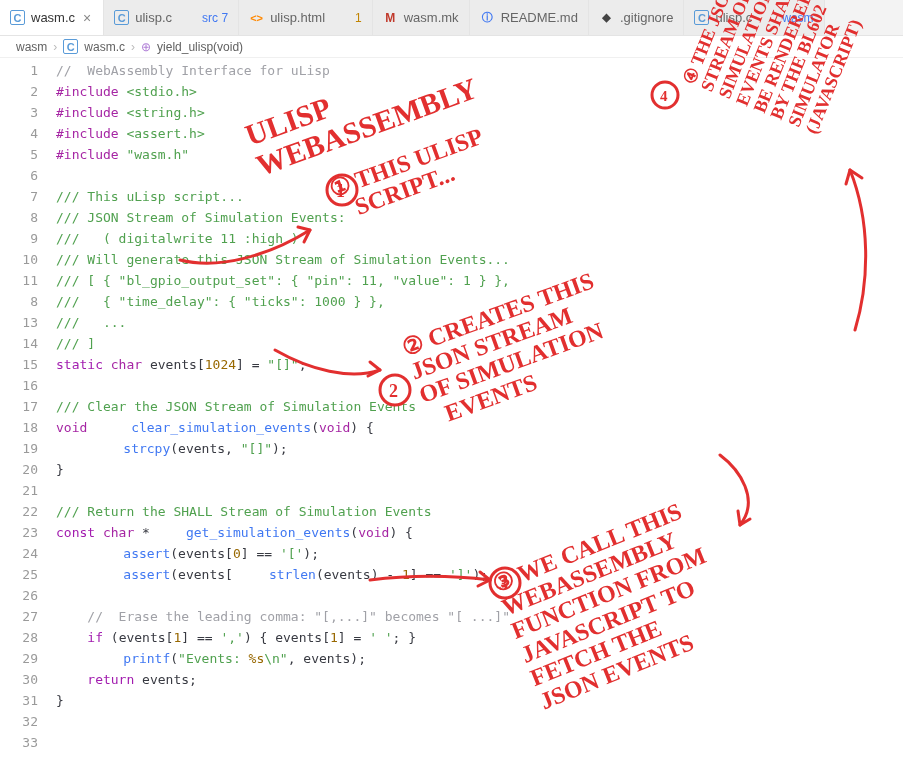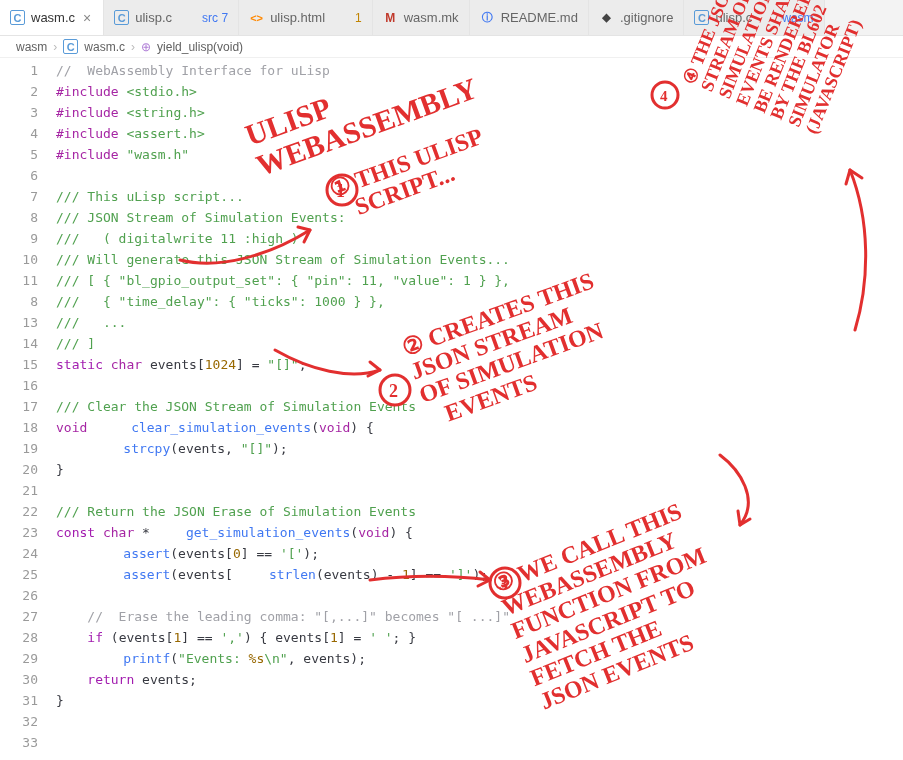--- a/index.html
+++ b/index.html
@@ -247,21 +247,21 @@
       <div class="code-line"><span class="c-doc">///   { "time_delay": { "ticks": 1000 } },</span></div>
       <div class="code-line"><span class="c-doc">///   ...</span></div>
       <div class="code-line"><span class="c-doc">/// ]</span></div>
       <div class="code-line"><span class="c-kw">static</span> <span class="c-type">char</span> <span class="c-ident">events</span><span class="c-punct">[</span><span class="c-num">1024</span><span class="c-punct">]</span> <span class="c-punct">=</span> <span class="c-string">"[]"</span><span class="c-punct">;</span></div>
       <div class="code-line"></div>
       <div class="code-line"><span class="c-doc">/// Clear the JSON Stream of Simulation Events</span></div>
       <div class="code-line"><span class="c-type">void</span> <span class="c-func">clear_simulation_events</span><span class="c-punct">(</span><span class="c-type">void</span><span class="c-punct">) {</span></div>
       <div class="code-line">    <span class="c-func">strcpy</span><span class="c-punct">(</span><span class="c-ident">events</span><span class="c-punct">,</span> <span class="c-string">"[]"</span><span class="c-punct">);</span></div>
       <div class="code-line"><span class="c-punct">}</span></div>
       <div class="code-line"></div>
-      <div class="code-line"><span class="c-doc">/// Return the JSON Erase of Simulation Events</span></div>
+      <div class="code-line"><span class="c-doc">/// Return the SHALL Stream of Simulation Events</span></div>
       <div class="code-line"><span class="c-kw">const</span> <span class="c-type">char</span> <span class="c-punct">*</span><span class="c-func">get_simulation_events</span><span class="c-punct">(</span><span class="c-type">void</span><span class="c-punct">) {</span></div>
       <div class="code-line">    <span class="c-func">assert</span><span class="c-punct">(</span><span class="c-ident">events</span><span class="c-punct">[</span><span class="c-num">0</span><span class="c-punct">] ==</span> <span class="c-char">'['</span><span class="c-punct">);</span></div>
       <div class="code-line">    <span class="c-func">assert</span><span class="c-punct">(</span><span class="c-ident">events</span><span class="c-punct">[</span><span class="c-func">strlen</span><span class="c-punct">(</span><span class="c-ident">events</span><span class="c-punct">) -</span> <span class="c-num">1</span><span class="c-punct">] ==</span> <span class="c-char">']'</span><span class="c-punct">);</span></div>
       <div class="code-line"></div>
       <div class="code-line">    <span class="c-comment">//  Erase the leading comma: "[,...]" becomes "[ ...]"</span></div>
       <div class="code-line">    <span class="c-kw">if</span> <span class="c-punct">(</span><span class="c-ident">events</span><span class="c-punct">[</span><span class="c-num">1</span><span class="c-punct">] ==</span> <span class="c-char">','</span><span class="c-punct">) {</span> <span class="c-ident">events</span><span class="c-punct">[</span><span class="c-num">1</span><span class="c-punct">] =</span> <span class="c-char">' '</span><span class="c-punct">; }</span></div>
       <div class="code-line">    <span class="c-func">printf</span><span class="c-punct">(</span><span class="c-string">"Events: </span><span class="c-param">%s</span><span class="c-string">\n"</span><span class="c-punct">,</span> <span class="c-ident">events</span><span class="c-punct">);</span></div>
       <div class="code-line">    <span class="c-kw">return</span> <span class="c-ident">events</span><span class="c-punct">;</span></div>
       <div class="code-line"><span class="c-punct">}</span></div>
       <div class="code-line"></div>

